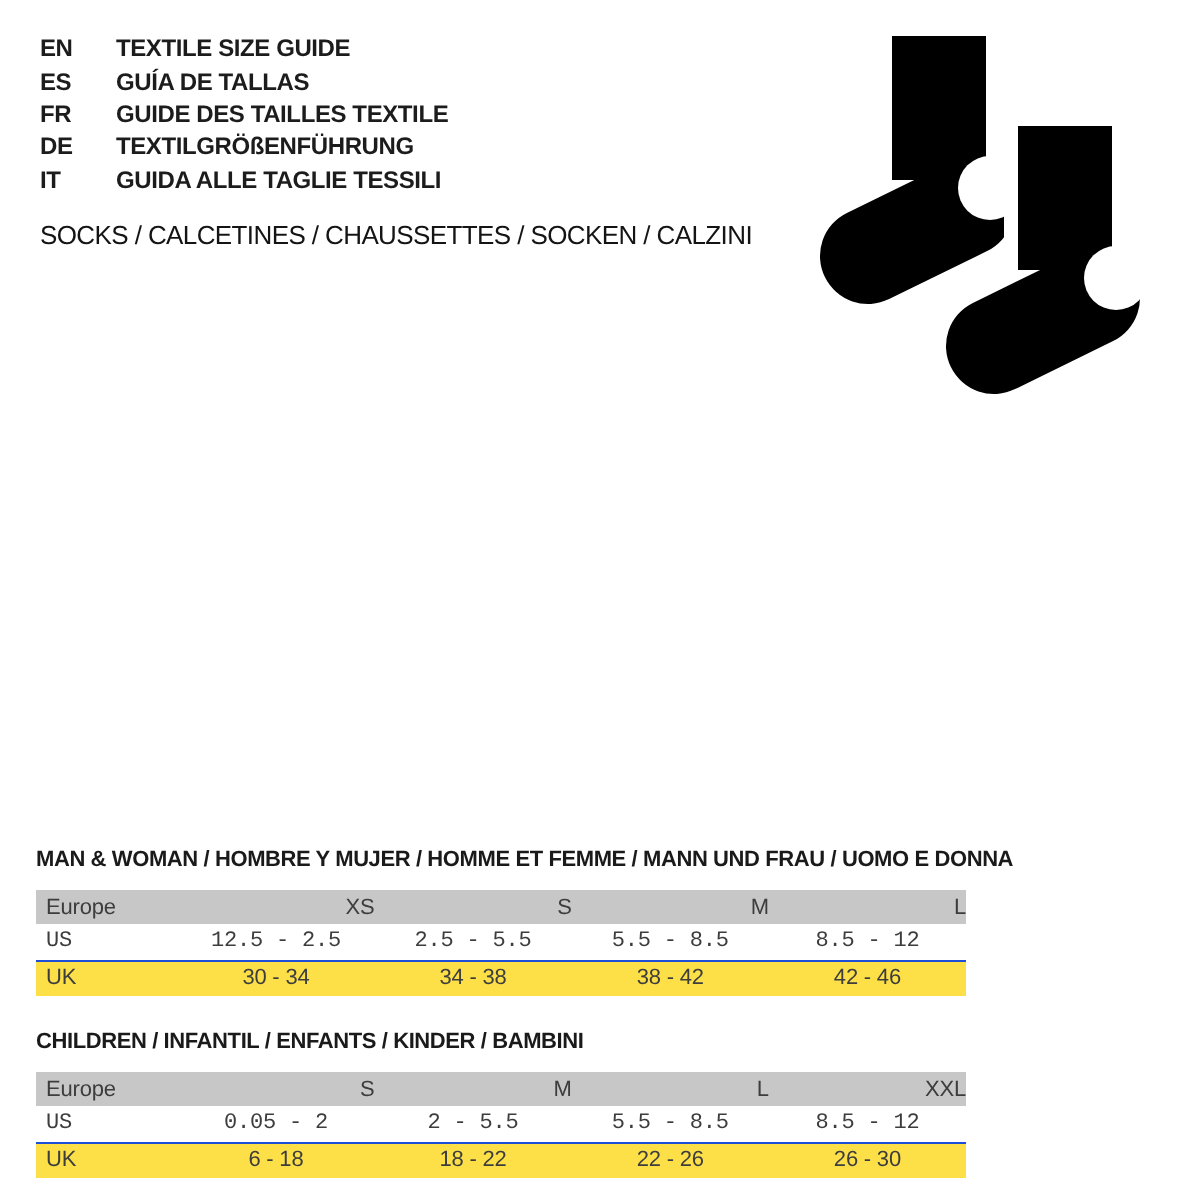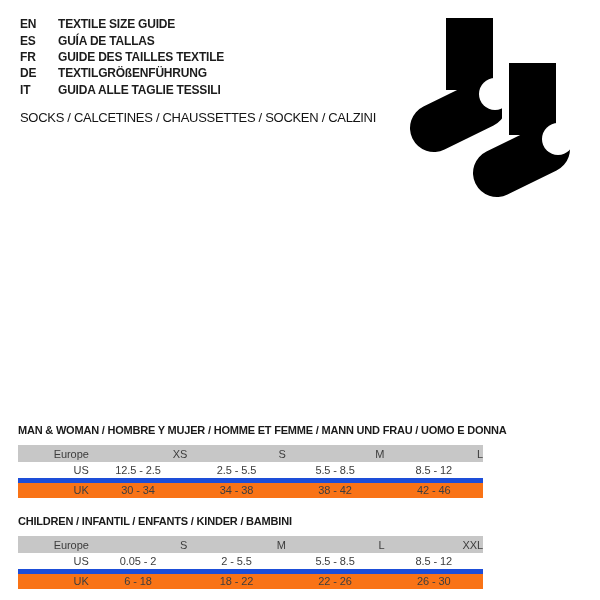--- a/index.html
+++ b/index.html
@@ -43,24 +43,24 @@
     color: #1a1a1a; white-space: nowrap; margin-bottom: 8px; line-height: 13px;
   }
   table.size-table {
     width: 100%; border-collapse: collapse; table-layout: fixed;
     font-size: 11px; color: #3d3d3d; letter-spacing: -0.1px;
   }
   table.size-table th, table.size-table td {
     font-weight: normal; text-align: center; padding: 0; height: 18px;
   }
   table.size-table th { height: 17px; text-align: right; }
-  table.size-table .first-col { width: 15.2%; text-align: right; padding-left: 18px; }
+  table.size-table .first-col { width: 15.2%; text-align: left; padding-left: 5px; }
   table.size-table thead tr { background: #c7c7c7; }
-  table.size-table tr.row-us { background: #ffffff; border-bottom: 5px solid #1d4ed8; }
-  table.size-table tr.row-uk { background: #f97316; }
+  table.size-table tr.row-us { background: #ffffff; border-bottom: 1px solid #1d4ed8; font-family: Liberation Mono, monospace; }
+  table.size-table tr.row-uk { background: #fde047; }
 </style>
 </head>
 <body>
 
 <div class="canvas">
 
   <section class="lang-guide">
     <div class="lang-row">
       <span class="lang-code">EN</span>
       <span class="lang-title">TEXTILE SIZE GUIDE</span>

